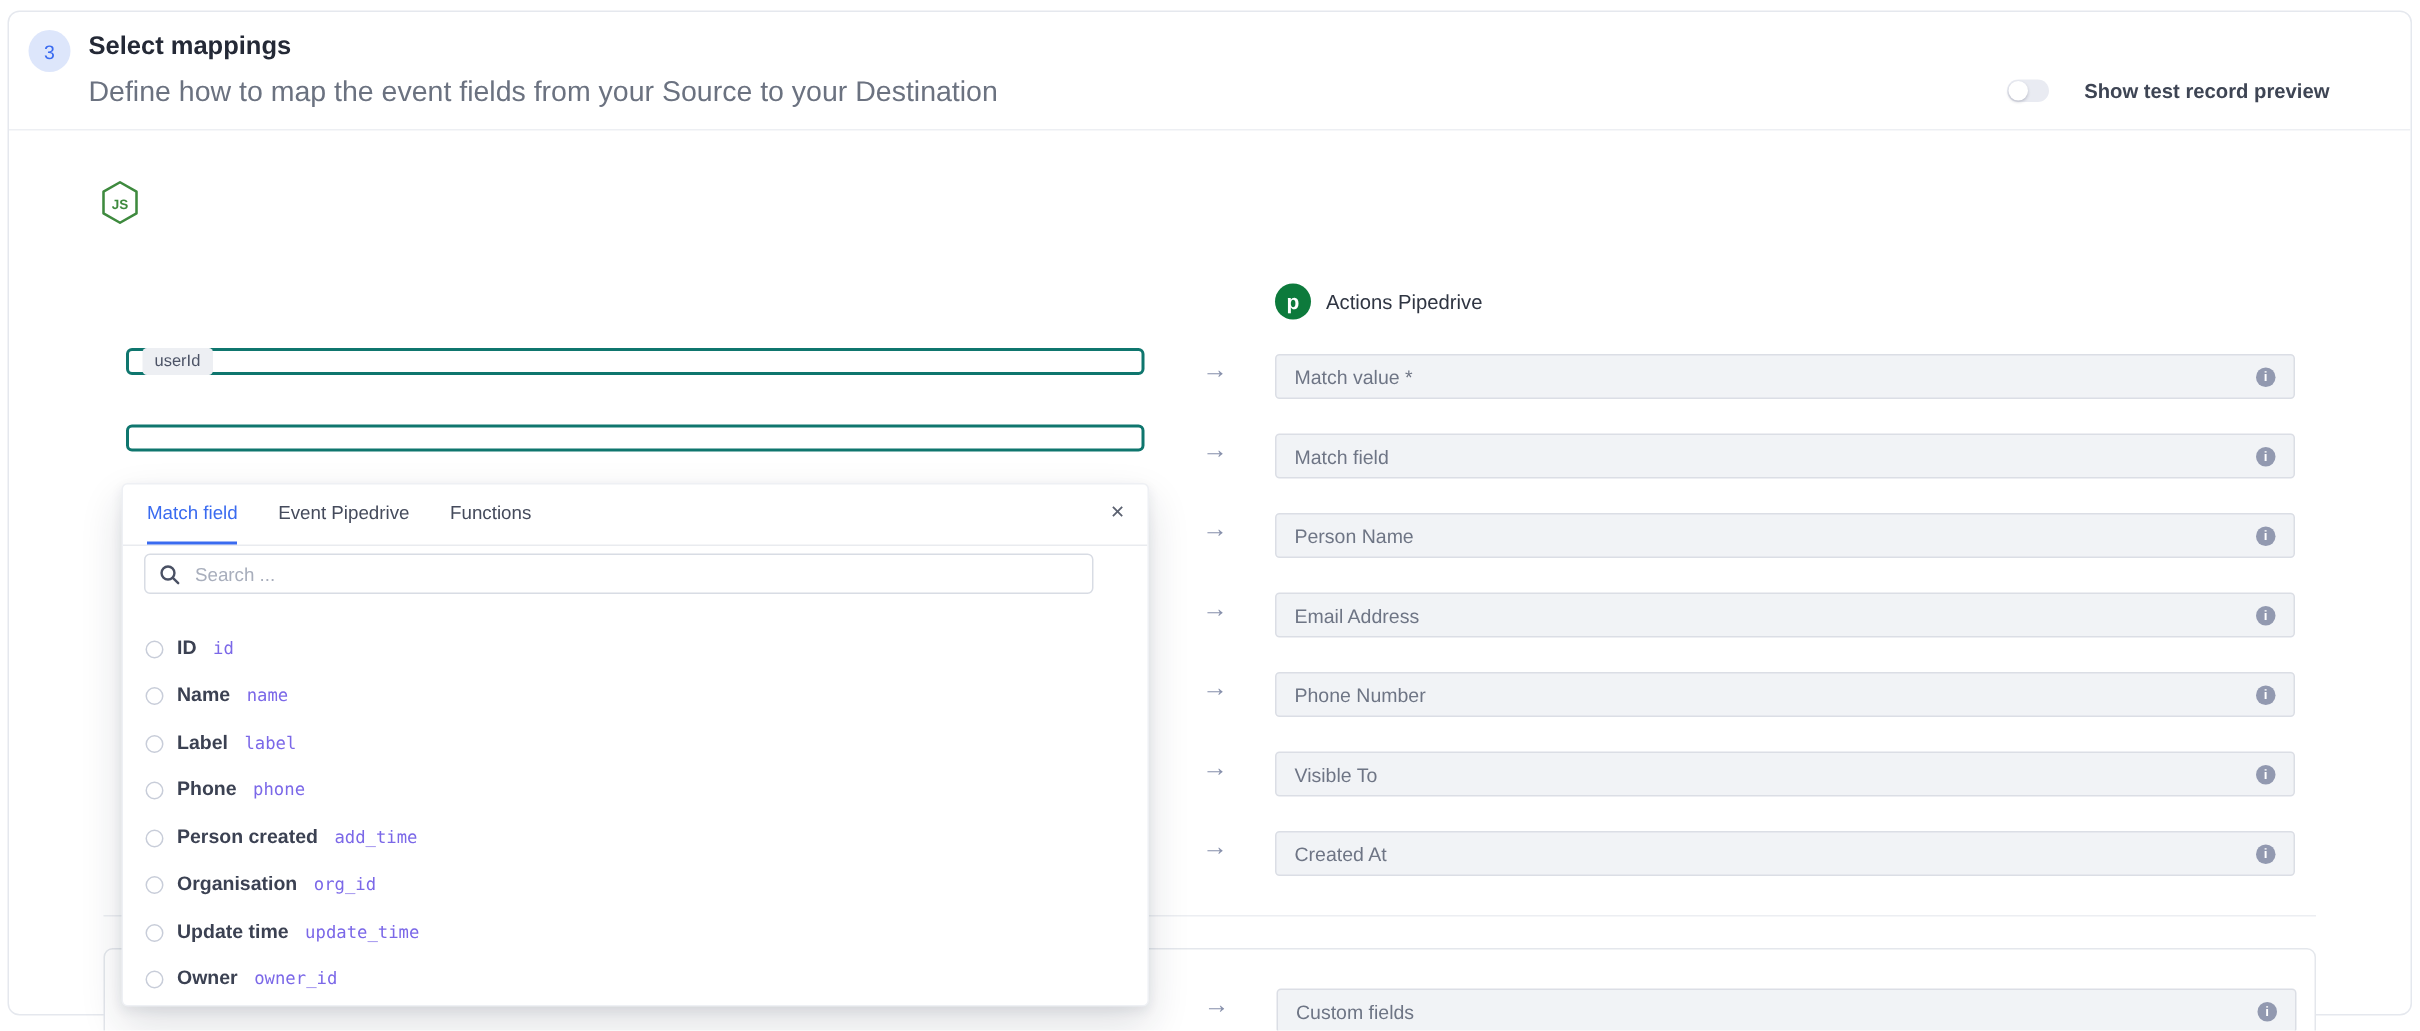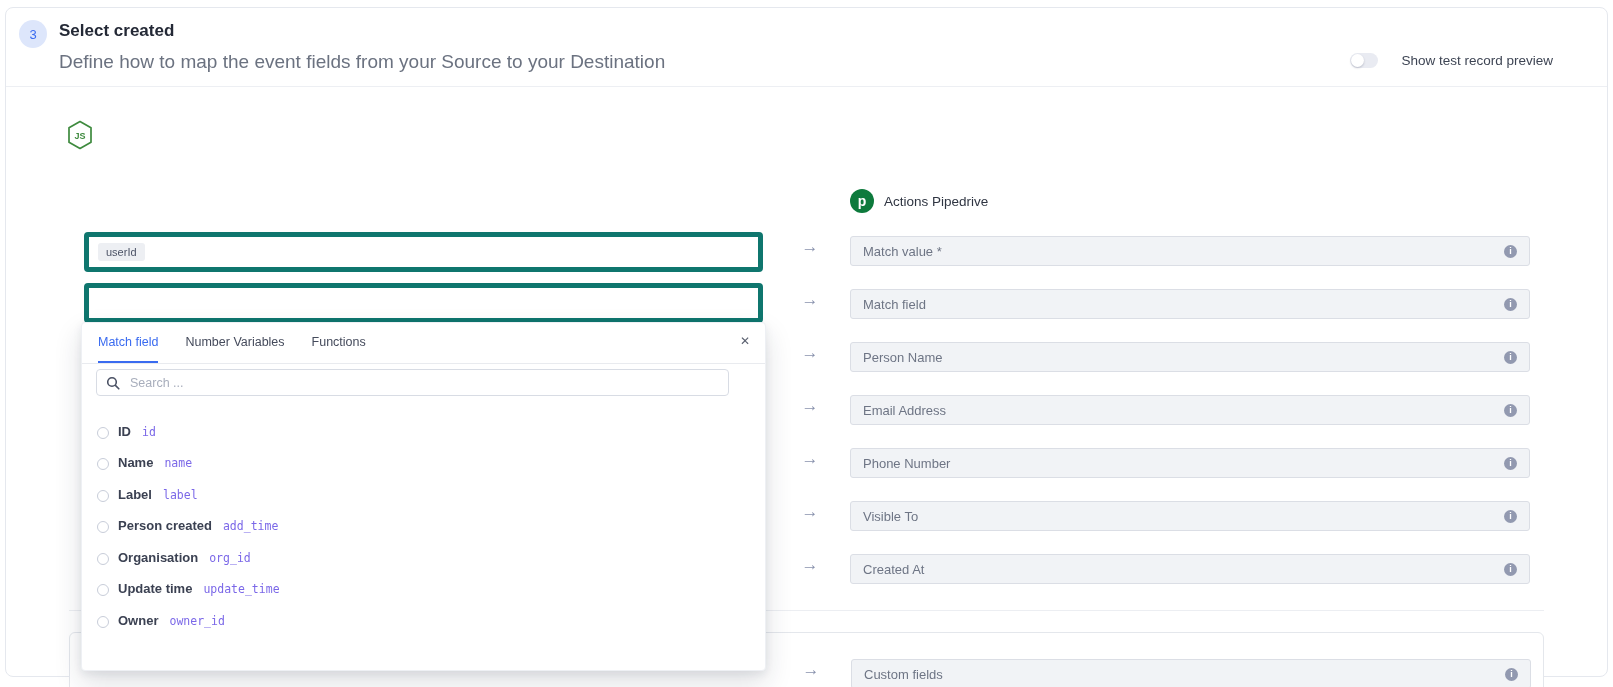--- a/index.html
+++ b/index.html
@@ -5,33 +5,33 @@
   html,body{margin:0;padding:0;background:#ffffff;}
   body{width:1613px;height:687px;position:relative;font-family:"Liberation Sans",sans-serif;color:#2b3040;overflow:hidden;}
 
   .card{position:absolute;left:5px;top:7px;width:1601px;height:668px;background:#fff;border:1px solid #e5e8ee;border-radius:8px;}
 
   
   .header{position:absolute;left:0;top:0;width:100%;height:78px;border-bottom:1px solid #edeff3;}
   .step-badge{position:absolute;left:13px;top:12px;width:28px;height:28px;border-radius:50%;background:#dde6fb;color:var(--accent,#3f6cf0);font-size:13px;font-weight:500;display:flex;align-items:center;justify-content:center;}
   .title{position:absolute;left:53px;top:13px;font-size:17px;font-weight:700;color:#242936;}
   .subtitle{position:absolute;left:53px;top:43px;font-size:19px;color:#6b7280;}
-  .preview-toggle{position:absolute;top:45px;right:54px;display:flex;align-items:center;gap:23px;cursor:pointer;}
+  .preview-toggle{position:absolute;top:45px;right:54px;display:flex;align-items:center;gap:23px;cursor:pointer;font-weight:bold;}
   .switch{width:28px;height:15px;border-radius:9px;background:#e9ebf2;position:relative;display:inline-block;}
   .switch .knob{position:absolute;left:1px;top:1px;width:13px;height:13px;border-radius:50%;background:#fff;box-shadow:0 1px 2px rgba(40,45,70,.25);}
   .toggle-label{font-size:13.5px;color:#3e4554;}
 
   
   .content{position:absolute;left:0;top:78px;right:0;bottom:0;}
   .app-icon{position:absolute;}
   .dest-app{position:absolute;left:844px;top:103px;display:flex;align-items:center;gap:10px;}
   .pd-circle{width:24px;height:24px;border-radius:50%;background:var(--pipedrive-green,#0d7a3c);color:#fff;font-weight:800;font-size:14px;display:flex;align-items:center;justify-content:center;}
   .dest-app-label{font-size:13.5px;color:#2f3542;}
 
-  .src-input{position:absolute;left:78px;width:679px;height:40px;background:#fff;border:5px solid #0f766e;border-radius:4px;box-sizing:border-box;display:flex;align-items:center;padding:0 9px;}
+  .src-input{position:absolute;left:78px;width:679px;height:18px;background:#fff;border:2px solid #0f766e;border-radius:4px;box-sizing:border-box;display:flex;align-items:center;padding:0 9px;}
   .chip{background:#edeff3;border-radius:3px;padding:3px 8px;font-size:11px;color:#4c5366;}
   .chip:empty{display:none;}
 
   .map-rows{position:absolute;left:844px;top:146px;width:680px;}
   .map-row{position:absolute;left:0;width:680px;height:30px;}
   .arrow{position:absolute;left:-52px;top:0;width:24px;height:30px;display:flex;align-items:center;justify-content:center;color:var(--arrow,#8891ac);font-size:17px;}
   .dest-field{position:absolute;left:0;top:4px;right:0;height:30px;background:var(--field-bg,#f1f3f6);border:1px solid var(--field-border,#dbdee5);border-radius:3px;box-sizing:border-box;display:flex;align-items:center;padding:0 12px;cursor:pointer;}
   .dest-label{font-size:13px;color:#6e7585;flex:1;}
   .info-icon{width:13px;height:13px;border-radius:50%;background:var(--info-icon,#9299b0);color:#fff;font-size:9px;font-weight:700;display:flex;align-items:center;justify-content:center;line-height:1;}
 
@@ -53,21 +53,21 @@
   .radio{width:12px;height:12px;border-radius:50%;border:1.5px solid #c8cdd9;box-sizing:border-box;background:#fff;flex:none;}
   .opt-label{font-size:13px;font-weight:700;color:#3b4152;}
   .opt-code{font-family:"DejaVu Sans Mono",monospace;font-size:11.5px;color:var(--code-purple,#7b68e8);margin-left:2px;}
 </style>
 </head>
 <body>
 
 <div class="card">
   <div class="header">
     <div class="step-badge">3</div>
-    <div class="title">Select created</div>
+    <div class="title">Select mappings</div>
     <div class="subtitle">Define how to map the event fields from your Source to your Destination</div>
     <div class="preview-toggle">
       <span class="switch">
           <span class="knob"></span>
         </span>
       <span class="toggle-label">Show test record preview</span>
     </div>
   </div>
 
   <div class="content">
@@ -152,21 +152,21 @@
             <span class="dest-label">Custom fields</span>
             <span class="info-icon">i</span>
           </div>
         </div>
       </div>
     </div>
 
     <div class="dropdown">
       <div class="tabs">
         <span class="tab active">Match field</span>
-          <span class="tab">Number Variables</span>
+          <span class="tab">Event Pipedrive</span>
           <span class="tab">Functions</span>
           <span class="close">✕</span>
       </div>
       <div class="searchbar">
         <span style="display:flex;">
           <svg width="14" height="14" viewBox="0 0 14 14">
             <circle cx="6" cy="6" r="4.3" fill="none" stroke="#4a5164" stroke-width="1.6"></circle>
             <line x1="9.4" y1="9.4" x2="12.8" y2="12.8" stroke="#4a5164" stroke-width="1.6" stroke-linecap="round"></line>
           </svg>
         </span>
@@ -183,20 +183,25 @@
     <span class="opt-label">Name</span>
     <span class="opt-code">name</span>
   </div>
           <div class="option">
     <span class="radio"></span>
     <span class="opt-label">Label</span>
     <span class="opt-code">label</span>
   </div>
           <div class="option">
     <span class="radio"></span>
+    <span class="opt-label">Phone</span>
+    <span class="opt-code">phone</span>
+  </div>
+          <div class="option">
+    <span class="radio"></span>
     <span class="opt-label">Person created</span>
     <span class="opt-code">add_time</span>
   </div>
           <div class="option">
     <span class="radio"></span>
     <span class="opt-label">Organisation</span>
     <span class="opt-code">org_id</span>
   </div>
           <div class="option">
     <span class="radio"></span>

